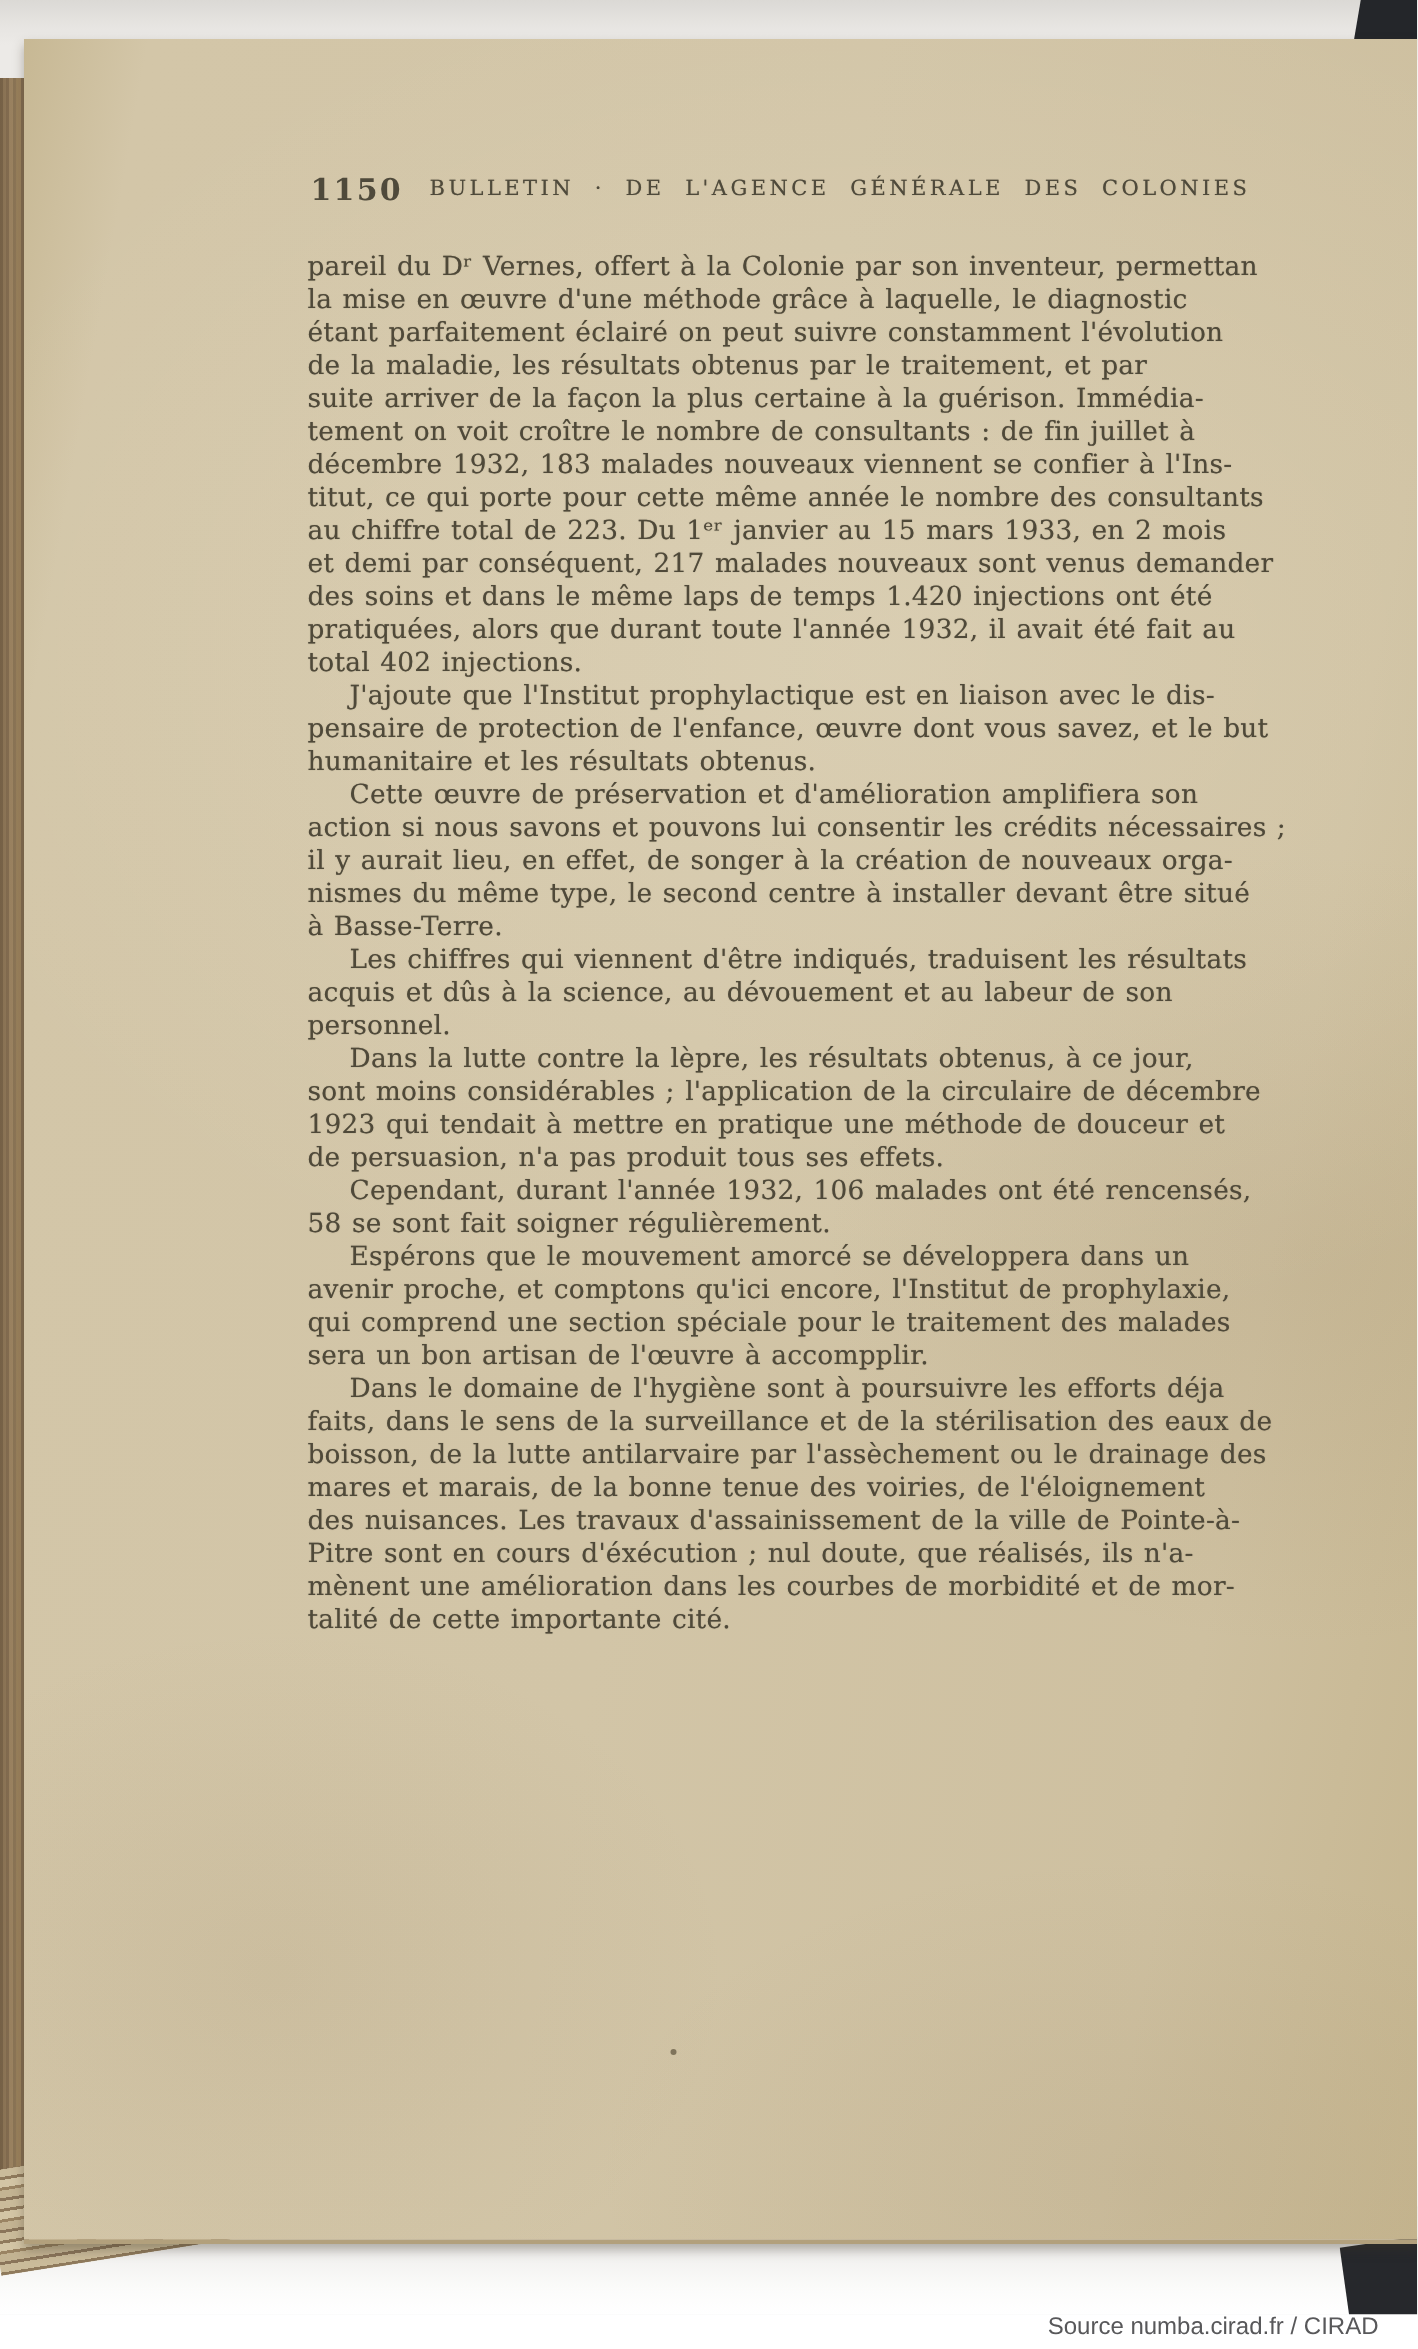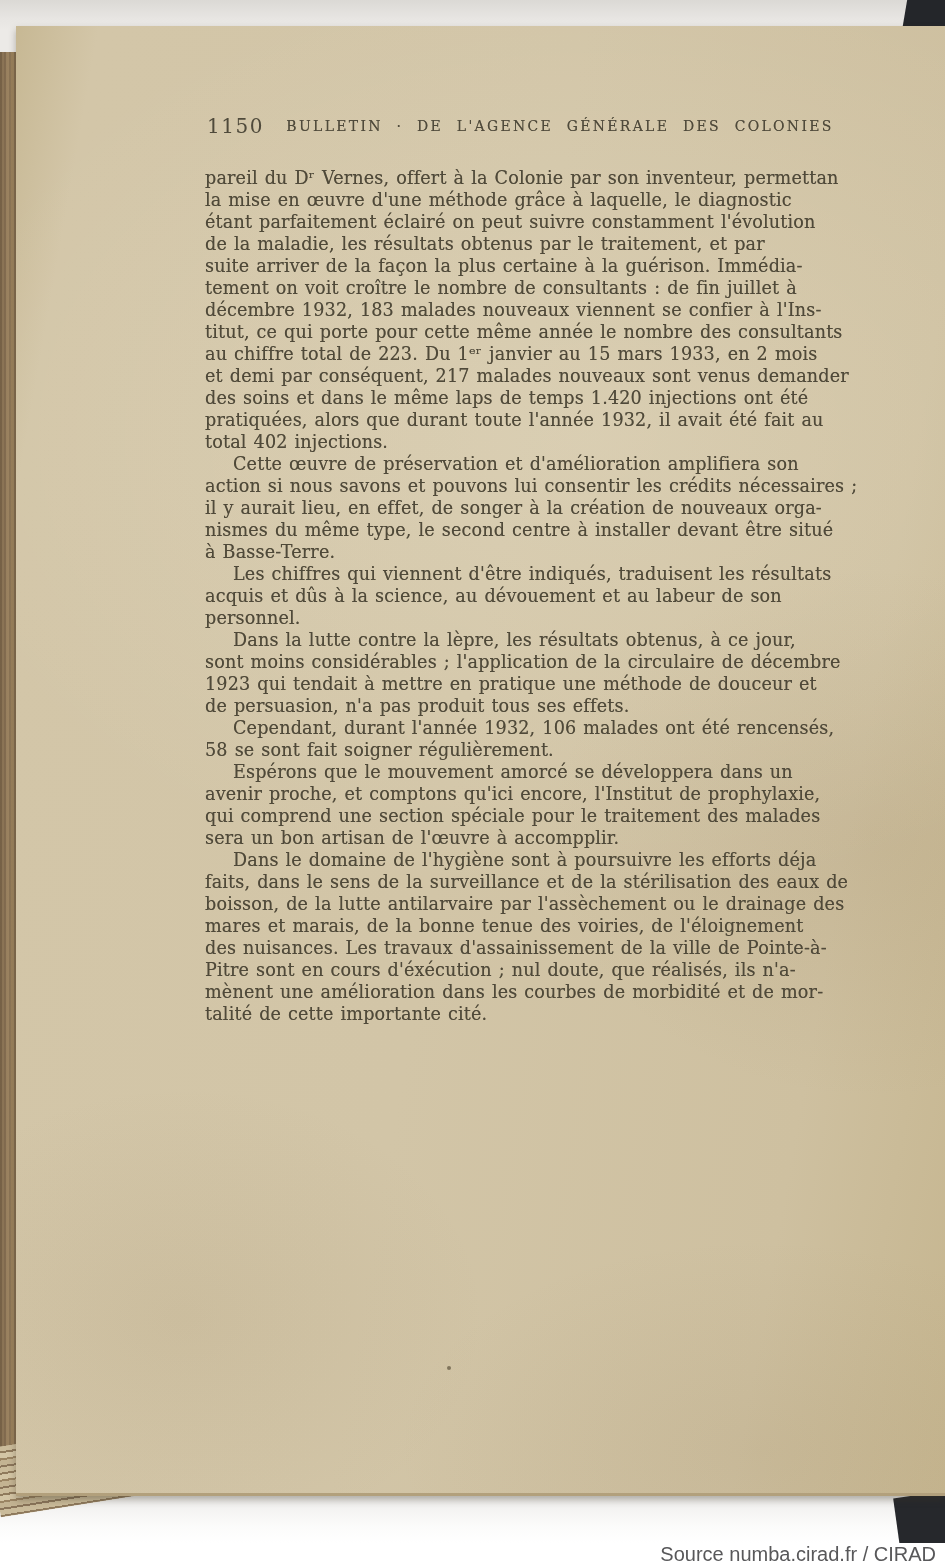--- a/index.html
+++ b/index.html
@@ -64,21 +64,21 @@
     border-bottom: 3px solid #b2a07c;
     box-shadow: 0 4px 7px rgba(60,52,38,.35);
   }
 
   .running-head {
     position: absolute; left: 189px; top: 88px; width: 672px; height: 26px;
     color: #4f4a3b;
   }
   .page-num {
     position: absolute; left: 2px; top: 0;
-    font-size: 20px; letter-spacing: 1.5px;
+    font-size: 20px; letter-spacing: 1.5px; font-weight: bold;
   }
   .head-title {
     text-align: center; padding-left: 38px; padding-top: 4px;
     font-size: 14px; letter-spacing: 2.3px; word-spacing: 7px;
     text-shadow: 0 0 .5px rgba(62,56,42,.55);
   }
 
   .body-text {
     position: absolute; left: 189px; top: 141px; width: 676px;
     font-size: 17.6px; line-height: 22px;
@@ -93,23 +93,23 @@
     position: absolute; left: 431px; top: 1340px;
     width: 4px; height: 4px; border-radius: 50%;
     background: rgba(74,64,44,.6);
   }
 
   
   .footer {
     position: absolute; left: 0; bottom: 0; width: 945px; height: 23px;
     background: #ffffff;
     display: flex; align-items: flex-start; justify-content: flex-end;
-    padding-right: 9px;
+    padding-right: 26px;
     font-family: "Liberation Sans", "DejaVu Sans", sans-serif;
-    font-size: 20px; color: #58585a;
+    font-size: 16px; color: #58585a;
   }
 </style>
 </head>
 <body>
 
 <div class="photo">
   <div class="bg-bottom"></div>
   <div class="corner-tr"></div>
   <div class="corner-br"></div>
   <div class="spine"></div>
@@ -128,20 +128,23 @@
 de la maladie, les résultats obtenus par le traitement, et par
 suite arriver de la façon la plus certaine à la guérison. Immédia-
 tement on voit croître le nombre de consultants : de fin juillet à
 décembre 1932, 183 malades nouveaux viennent se confier à l'Ins-
 titut, ce qui porte pour cette même année le nombre des consultants
 au chiffre total de 223. Du 1ᵉʳ janvier au 15 mars 1933, en 2 mois
 et demi par conséquent, 217 malades nouveaux sont venus demander
 des soins et dans le même laps de temps 1.420 injections ont été
 pratiquées, alors que durant toute l'année 1932, il avait été fait au
 total 402 injections.</div>
+      <div class="para">J'ajoute que l'Institut prophylactique est en liaison avec le dis-
+pensaire de protection de l'enfance, œuvre dont vous savez, et le but
+humanitaire et les résultats obtenus.</div>
       <div class="para">Cette œuvre de préservation et d'amélioration amplifiera son
 action si nous savons et pouvons lui consentir les crédits nécessaires ;
 il y aurait lieu, en effet, de songer à la création de nouveaux orga-
 nismes du même type, le second centre à installer devant être situé
 à Basse-Terre.</div>
       <div class="para">Les chiffres qui viennent d'être indiqués, traduisent les résultats
 acquis et dûs à la science, au dévouement et au labeur de son personnel.</div>
       <div class="para">Dans la lutte contre la lèpre, les résultats obtenus, à ce jour,
 sont moins considérables ; l'application de la circulaire de décembre
 1923 qui tendait à mettre en pratique une méthode de douceur et

